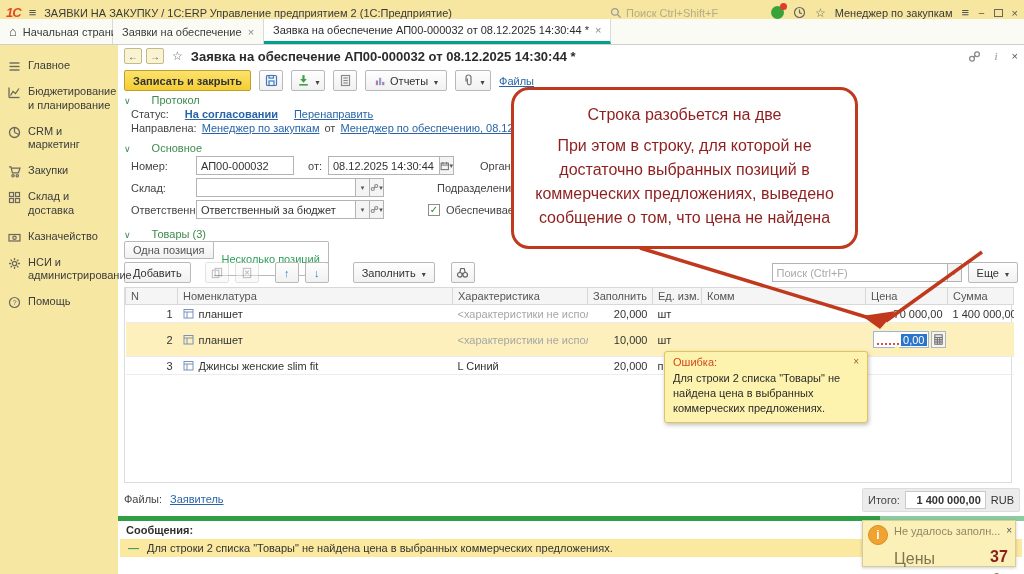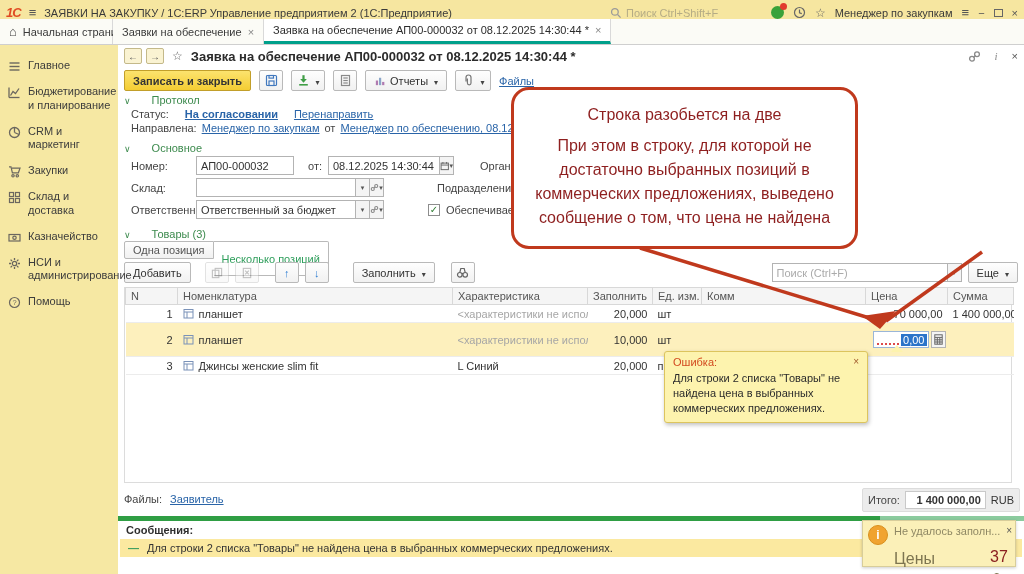--- a/index.html
+++ b/index.html
@@ -85,21 +85,21 @@
   .errpop{position:absolute;left:546px;top:306px;width:204px;background:#fdf3ae;border:1px solid #dcc45e;border-radius:3px;box-shadow:1px 2px 4px rgba(0,0,0,.25);padding:4px 8px 6px 8px;z-index:6}
   .errpop::before{content:"";position:absolute;top:-7px;left:226px;border-left:6px solid transparent;border-right:6px solid transparent;border-bottom:7px solid #fdf3ae}
   .err-title{color:#d2491f;margin-bottom:3px;display:flex}
   .err-x{margin-left:auto;color:#a05a2c;font-size:10px}
   .err-x::after{content:"×"}
   .err-text{color:#2b2b2b;line-height:1.35;white-space:normal}
   .toast{position:absolute;left:862px;top:520px;width:154px;height:47px;background:#fbf0b8;border:1px solid #d8cd9a;box-shadow:0 1px 3px rgba(0,0,0,.2);z-index:7;display:flex;padding:4px 5px;gap:6px}
   .toast-ic{width:20px;height:20px;border-radius:50%;background:#f0a330;border:1px solid #d98f1d;color:#fff;font-weight:bold;display:flex;align-items:center;justify-content:center;flex:0 0 auto;font-size:12px}
   .toast-title{color:#8f8864;display:flex;width:118px}
   .toast-body{color:#7d7550;font-size:16px;line-height:1.3;margin-top:12px}
-  .pagenum{position:absolute;left:990px;top:548px;color:#8b2020;font-weight:normal;font-size:16px;z-index:7}
+  .pagenum{position:absolute;left:990px;top:548px;color:#8b2020;font-weight:bold;font-size:16px;z-index:7}
   svg.ic{display:inline-block}
 </style>
 </head>
 <body>
 
 <div class="screen">
 
   <div class="titlebar">
     <span class="logo">1С</span>
     <span class="glyph-burger"></span>

